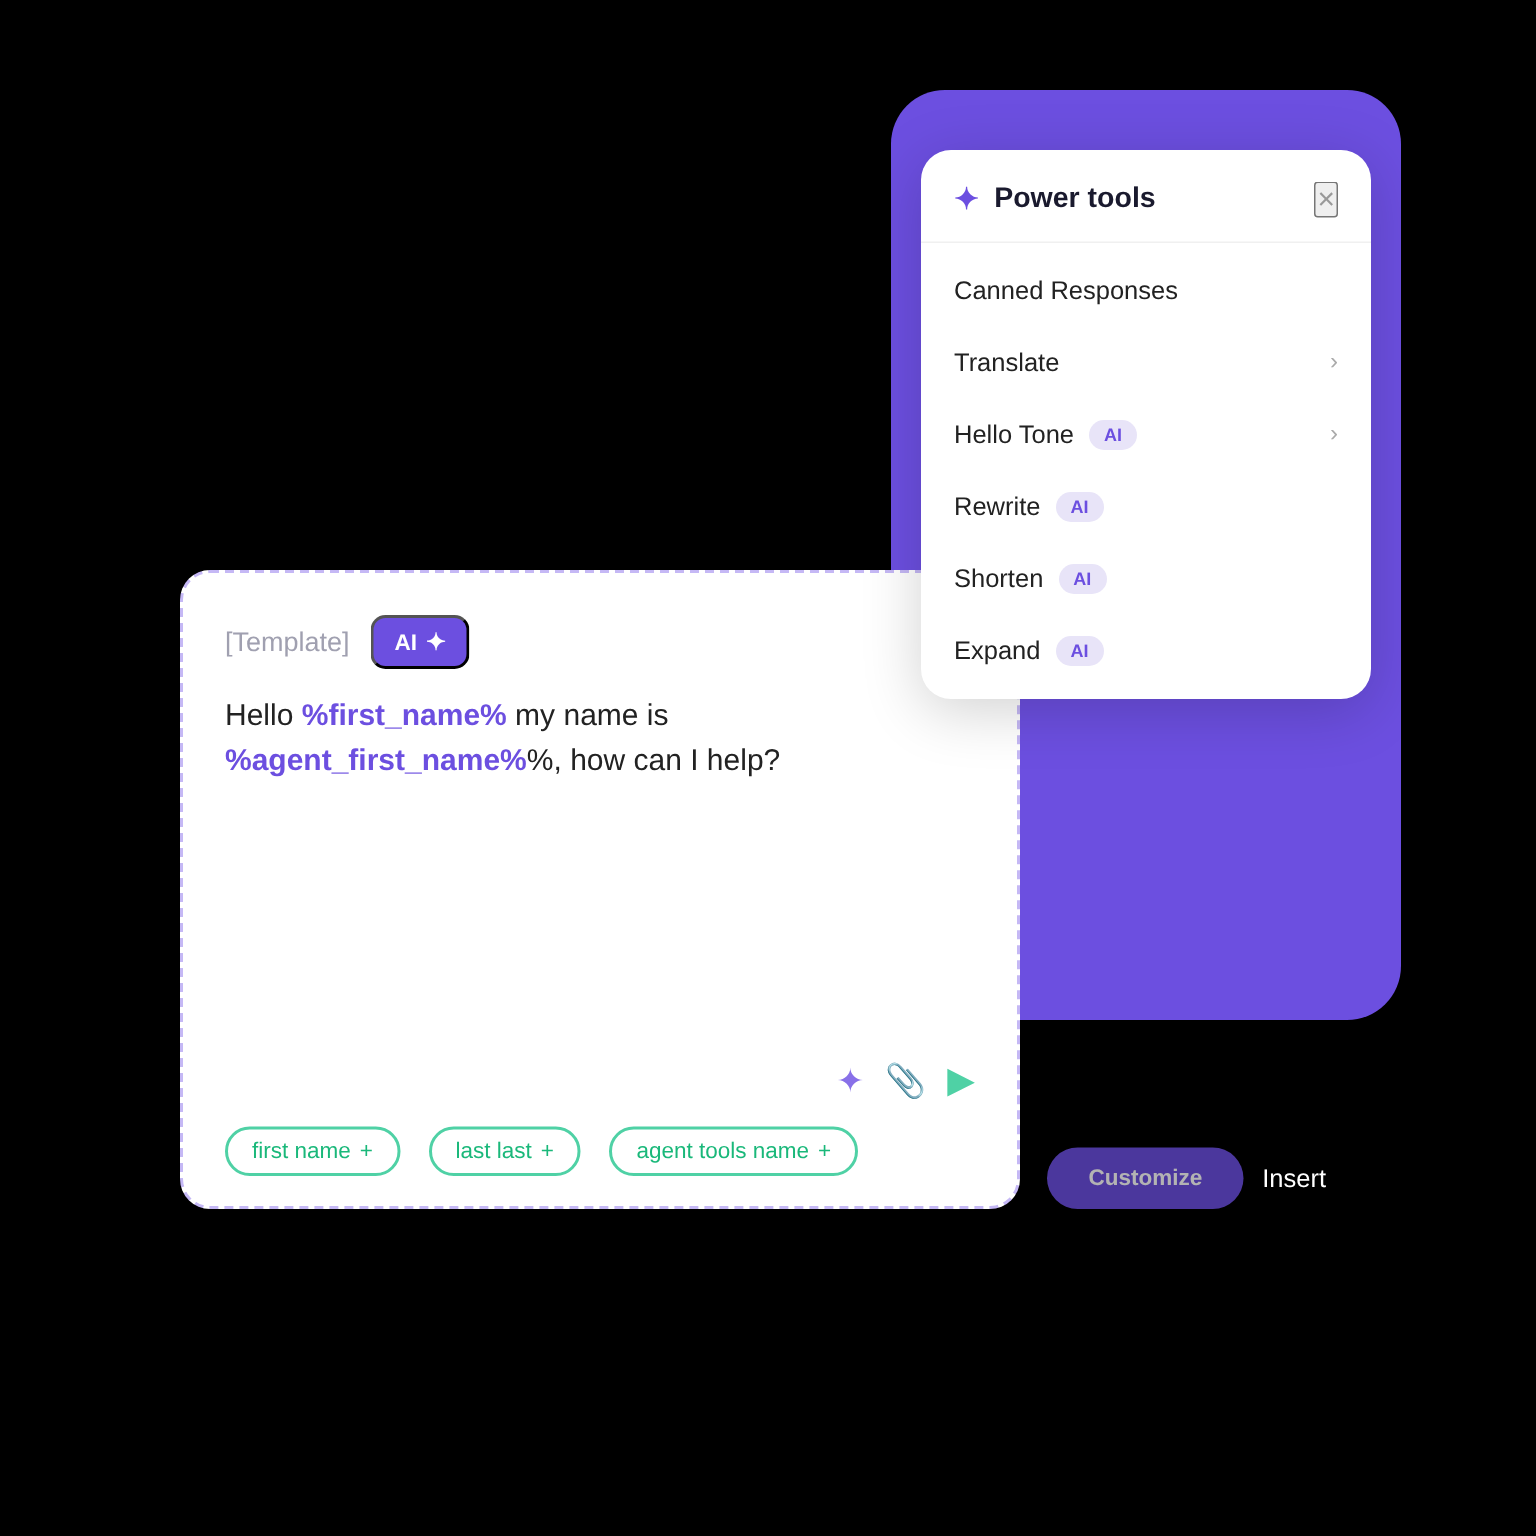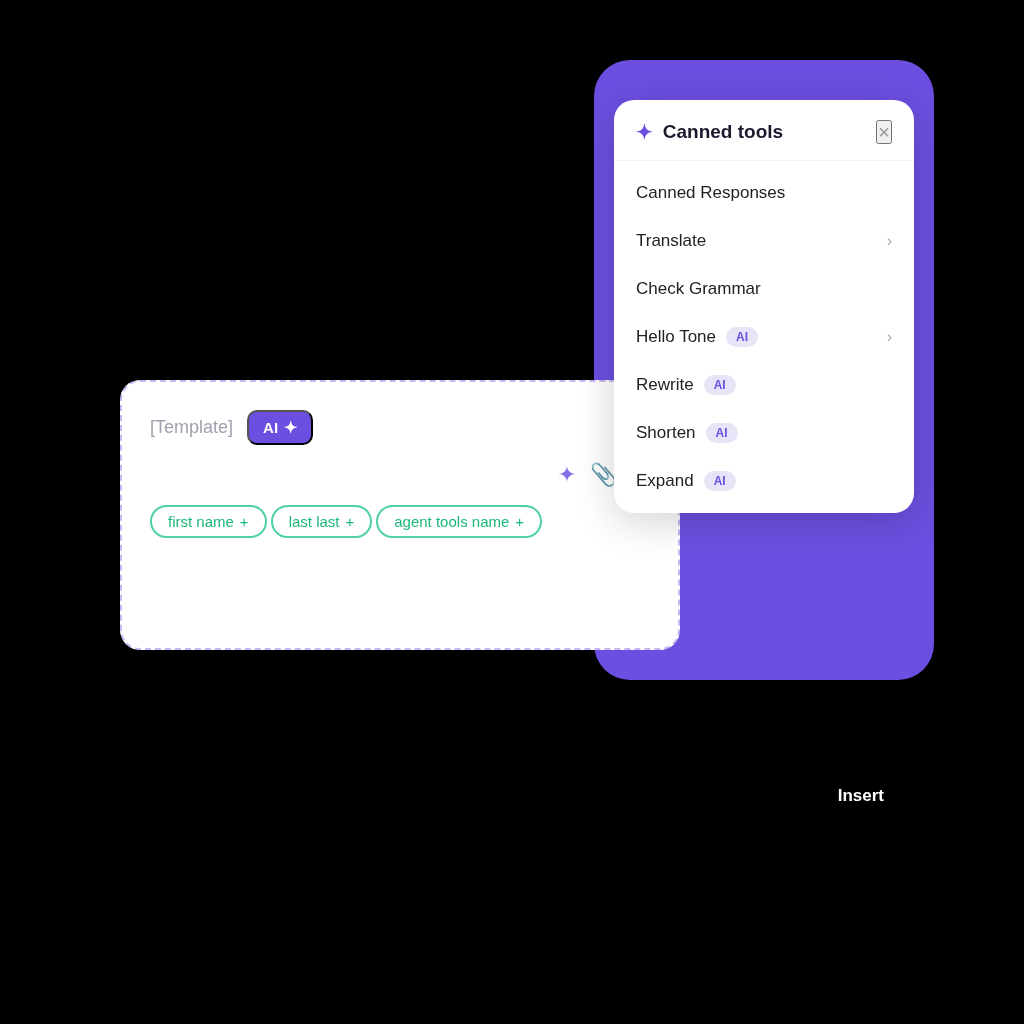--- a/index.html
+++ b/index.html
@@ -30,21 +30,21 @@
       border-radius: 36px;
       z-index: 1;
     }
 
     
     .template-card {
       position: absolute;
       top: 380px;
       left: 120px;
       width: 560px;
-      height: 270px;
+      height: 426px;
       background: #fff;
       border-radius: 20px;
       border: 2px dashed #c5b8f5;
       z-index: 3;
       padding: 28px 28px 20px 28px;
       display: flex;
       flex-direction: column;
       gap: 16px;
     }
 
@@ -107,21 +107,21 @@
     }
 
     .send-icon {
       color: #4fd1a5;
       font-size: 24px;
       cursor: pointer;
     }
 
     .tags-row {
       display: flex;
-      gap: 4px;
+      gap: 19px;
       flex-wrap: wrap;
     }
 
     .tag-chip {
       border: 2px solid #4fd1a5;
       color: #1ab87a;
       border-radius: 30px;
       padding: 6px 16px;
       font-size: 15px;
       font-weight: 500;
@@ -232,40 +232,43 @@
       font-weight: 600;
       cursor: pointer;
       opacity: 0.7;
     }
 
     .btn-insert {
       background: transparent;
       color: #fff;
       border: none;
       font-size: 17px;
-      font-weight: 700;
+      font-weight: 400;
       cursor: pointer;
     }
   </style>
 </head>
 <body>
 
 <div class="scene">
 
   <div class="purple-blob"></div>
 
   <div class="template-card">
     <div class="template-header">
       <span class="template-label">[Template]</span>
       <button class="ai-badge-purple">
         <span>AI</span>
         <span class="sparkle-icon">✦</span>
       </button>
     </div>
 
+    <div class="template-body">
+      <span>Hello </span><span class="var-highlight">%first_name%</span><span> my name is </span><span class="var-highlight">%agent_first_name%</span><span>%, how can I help?</span>
+    </div>
 
     <div class="template-actions">
       <div></div>
       <div class="action-icons">
         <span class="action-icon">✦</span>
         <span class="action-icon">📎</span>
         <span class="send-icon">▶</span>
       </div>
     </div>
 
@@ -282,45 +285,40 @@
         <span>agent tools name</span>
         <span>+</span>
       </button>
     </div>
   </div>
 
   <div class="power-tools-panel">
     <div class="panel-header">
       <div class="panel-title">
         <span class="panel-title-icon">✦</span>
-        <span>Canned tools</span>
+        <span>Power tools</span>
       </div>
       <button class="close-btn">×</button>
     </div>
 
     <div class="menu-list">
 
       <div class="menu-item">
         <div class="menu-item-left">
           <span>Canned Responses</span>
         </div>
       </div>
 
       <div class="menu-item">
         <div class="menu-item-left">
           <span>Translate</span>
         </div>
         <span class="chevron-right">›</span>
       </div>
 
-      <div class="menu-item">
-        <div class="menu-item-left">
-          <span>Check Grammar</span>
-        </div>
-      </div>
 
       <div class="menu-item">
         <div class="menu-item-left">
           <span>Hello Tone</span>
           <span class="ai-pill">AI</span>
         </div>
         <span class="chevron-right">›</span>
       </div>
 
       <div class="menu-item">
@@ -341,16 +339,17 @@
         <div class="menu-item-left">
           <span>Expand</span>
           <span class="ai-pill">AI</span>
         </div>
       </div>
 
     </div>
   </div>
 
   <div class="bottom-buttons">
+    <button class="btn-secondary">Customize</button>
     <button class="btn-insert">Insert</button>
   </div>
 
 </div>
 
 </body></html>

